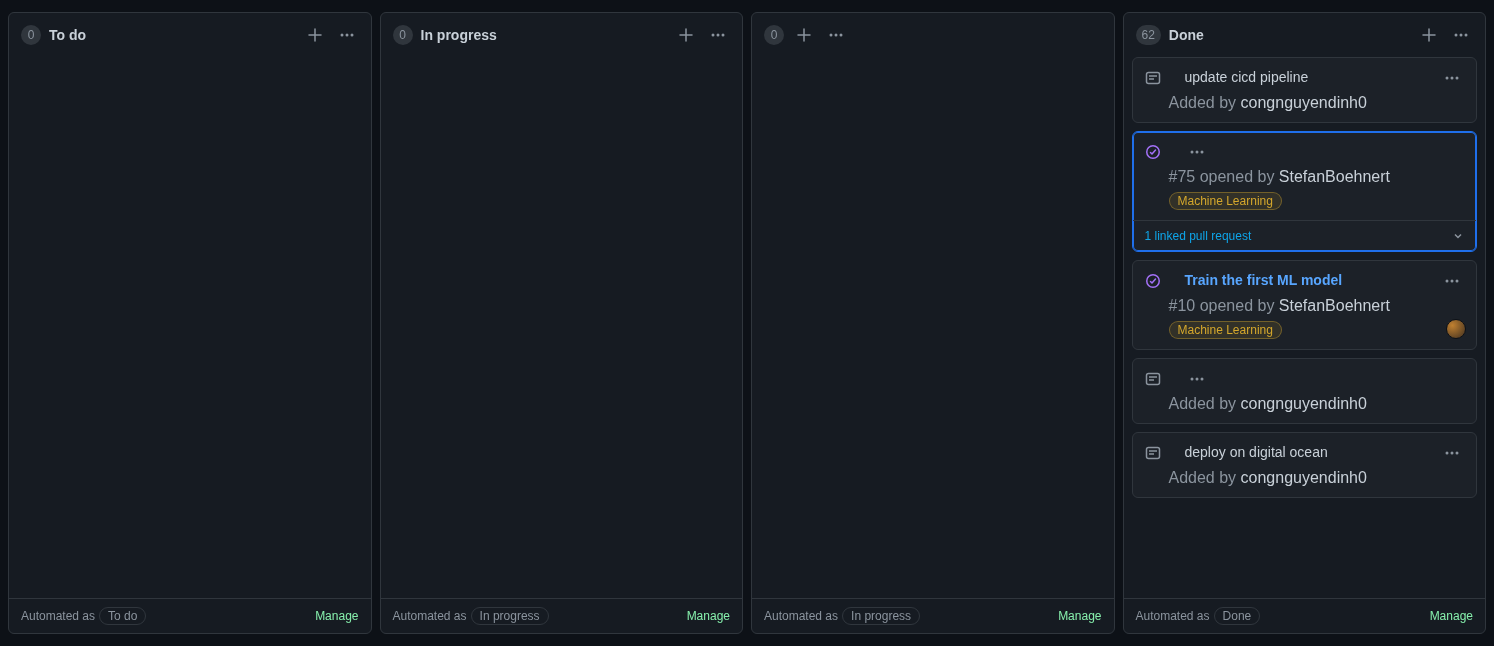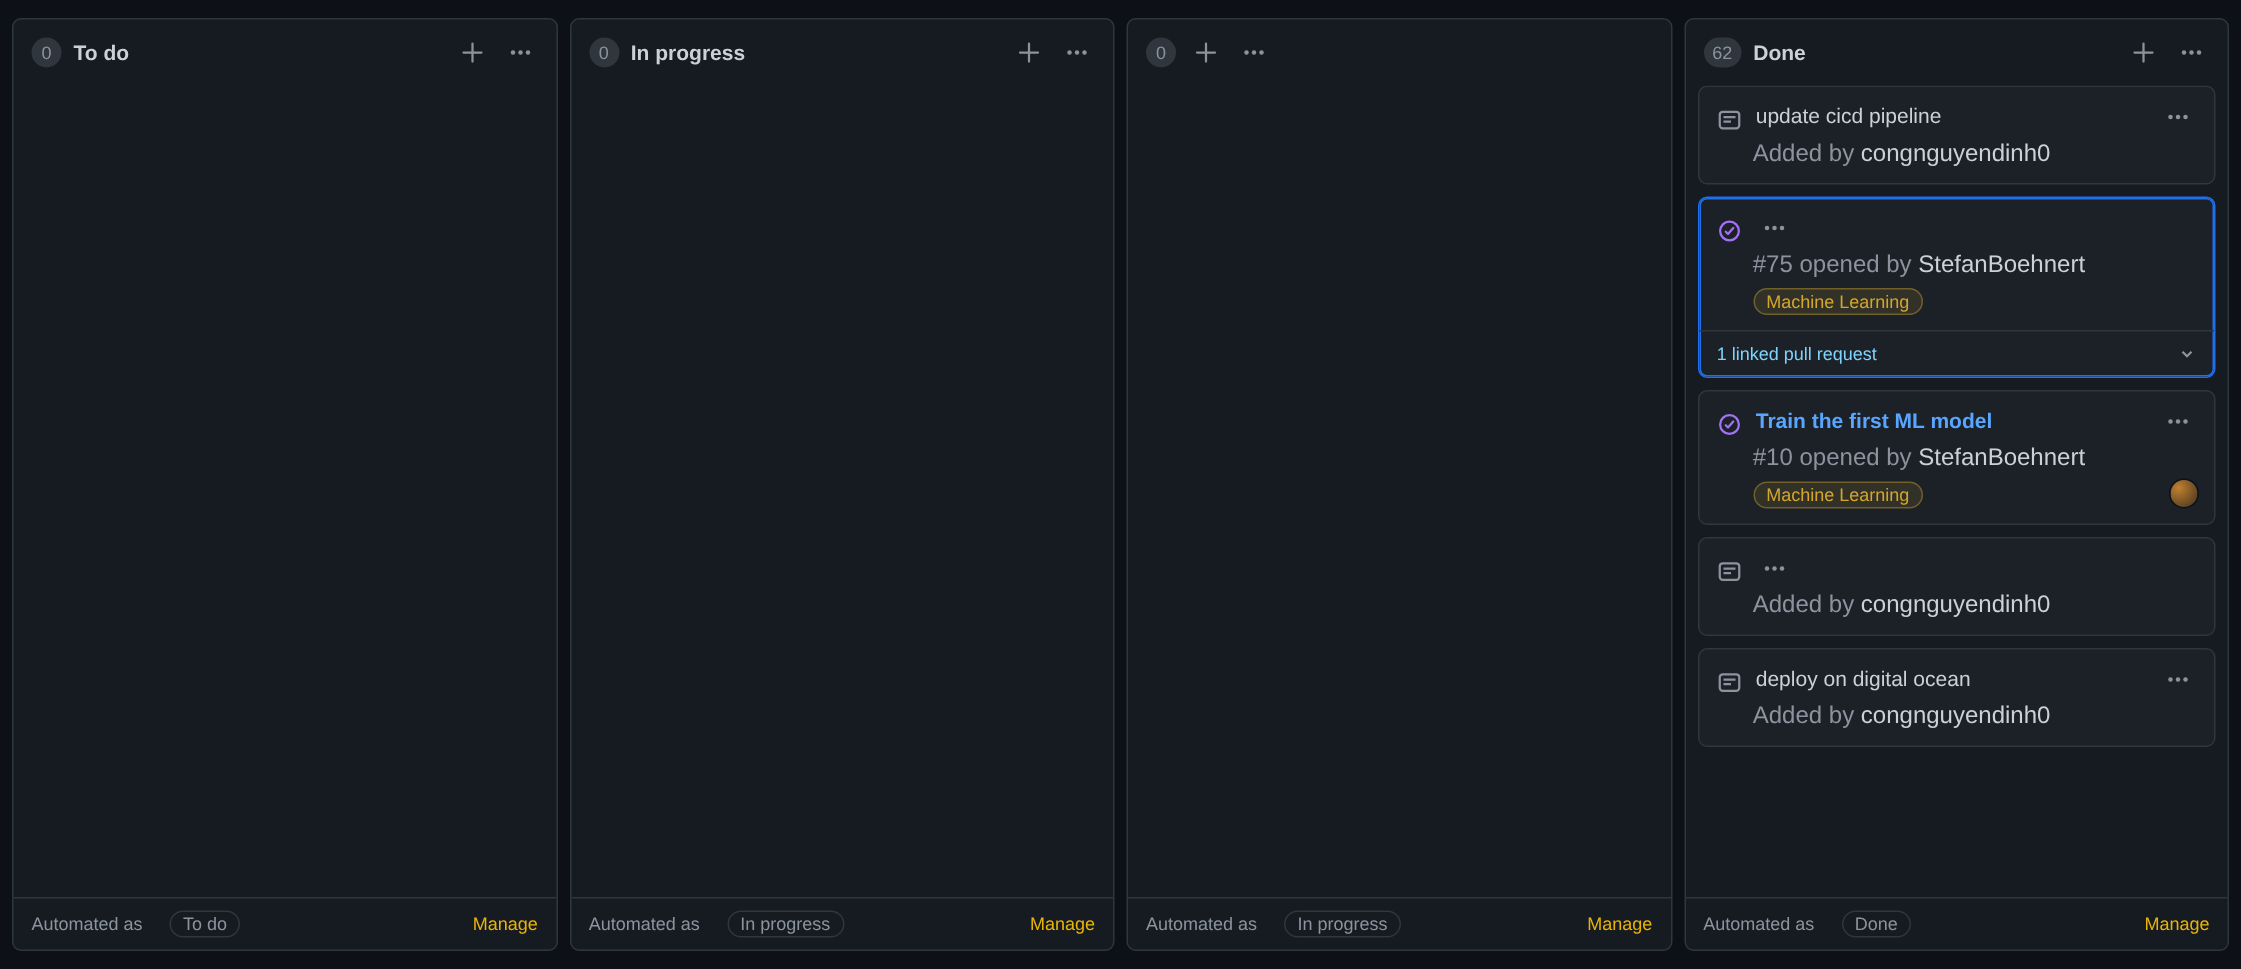--- a/index.html
+++ b/index.html
@@ -49,40 +49,40 @@
   }
   .col-body { flex: 1; overflow-y: auto; padding: 0 8px; }
   .col-footer {
     border-top: 1px solid #30363d;
     padding: 8px 12px;
     display: flex;
     align-items: center;
     justify-content: space-between;
     font-size: 12px;
   }
-  .auto-as { color: #8b949e; display: flex; align-items: center; gap: 18px; }
+  .auto-as { color: #8b949e; display: flex; align-items: center; gap: 4px; }
   .pill {
     border: 1px solid #30363d;
     border-radius: 2em;
     padding: 1px 8px;
     font-size: 12px;
     color: #8b949e;
   }
-  .manage { color: #eab308; cursor: pointer; margin-left: 32px; }
+  .manage { color: #86efac; cursor: pointer; margin-left: 32px; }
 
   .card {
     background: #1c2128;
     border: 1px solid #30363d;
     border-radius: 6px;
     margin-bottom: 8px;
     position: relative;
   }
   .card.selected { border: 1px solid #1f6feb; box-shadow: 0 0 0 1px #1f6feb inset; }
   .card-inner { padding: 10px 12px; }
-  .card-head { display: flex; align-items: flex-end; gap: 10px; }
+  .card-head { display: flex; align-items: center; gap: 24px; }
   .card-title { font-size: 14px; color: #c9d1d9; flex: 1; line-height: 1.4; }
   .card-title.link { color: #58a6ff; font-weight: 600; cursor: pointer; }
   .card-kebab {
     color: #8b949e; cursor: pointer;
     width: 24px; height: 20px; display: inline-flex; align-items: center; justify-content: center;
     flex-shrink: 0;
   }
   .card-meta { font-size: 16px; color: #8b949e; margin-top: 6px; margin-left: 24px; }
   .card-meta .strong { color: #c9d1d9; font-weight: 500; }
   .labels { margin-top: 6px; margin-left: 24px; display: flex; gap: 4px; flex-wrap: wrap; }
@@ -92,21 +92,21 @@
     background: rgba(212,167,44,0.12);
     border-radius: 2em;
     padding: 1px 8px;
     font-size: 12px;
     font-weight: 500;
   }
   .card-linked {
     border-top: 1px solid #30363d;
     padding: 8px 12px;
     font-size: 12px;
-    color: #7dd3fc;
+    color: #0ea5e9;
     display: flex;
     align-items: center;
     justify-content: space-between;
     cursor: pointer;
   }
   .avatar {
     width: 20px; height: 20px; border-radius: 50%;
     background: radial-gradient(circle at 30% 30%, #c08030, #403020);
     position: absolute;
     right: 10px; bottom: 10px;

